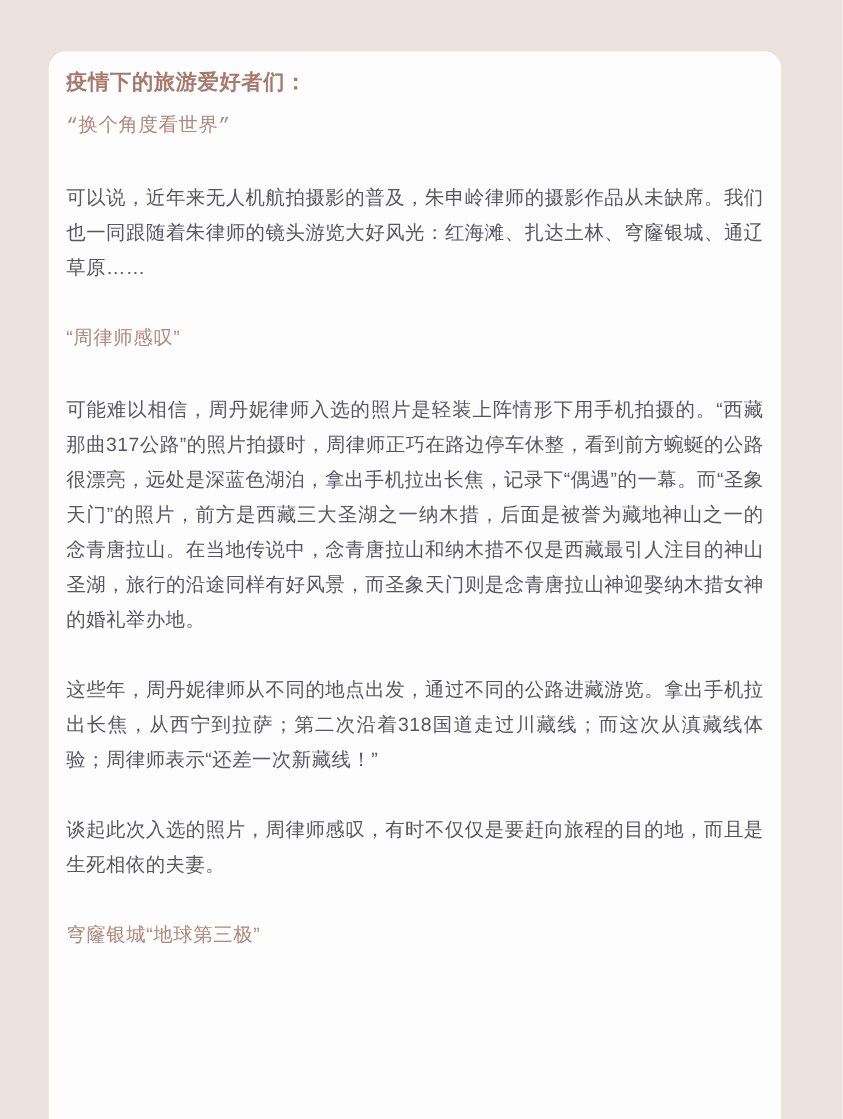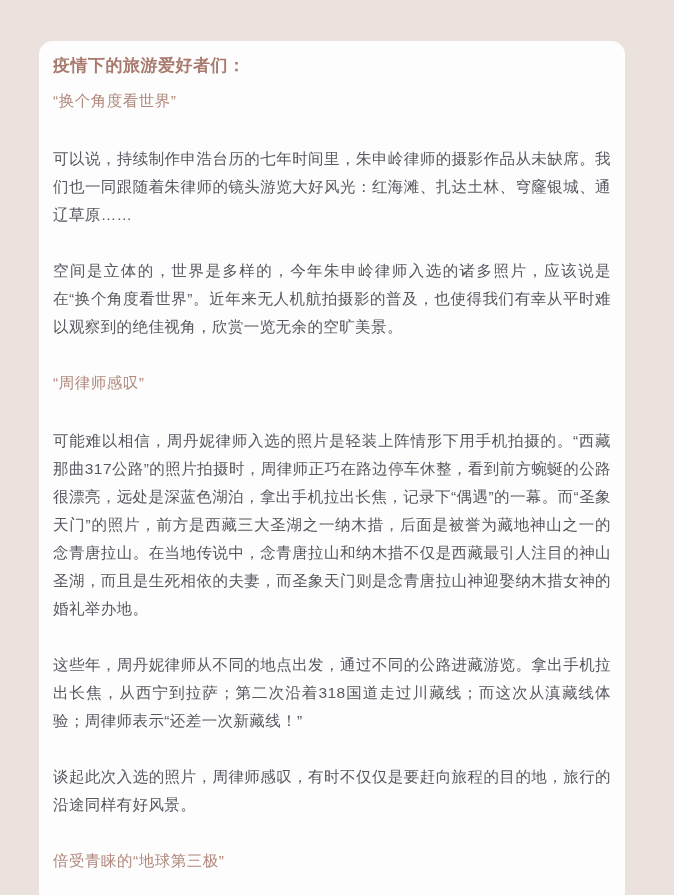--- a/index.html
+++ b/index.html
@@ -36,20 +36,21 @@
     margin: 28px 0 0 0;
   }
   .subtitle {
     color: #b0897c;
     font-size: 15.5px;
     line-height: 28px;
     letter-spacing: 0.5px;
   }
   .subtitle-first {
     margin-top: 7px;
+    font-family: Liberation Mono, monospace;
   }
   .para {
     color: #575761;
     font-size: 15.5px;
     line-height: 28px;
     letter-spacing: 0.4px;
     text-align: justify;
     text-justify: inter-ideograph;
   }
   .para-after-head {
@@ -61,28 +62,27 @@
 
 <div class="page">
   <div class="card">
 
     <h1 class="title">
       <span>疫情下的旅游爱好者们：</span><br>
     </h1>
 
     <div class="block subtitle subtitle-first">“换个角度看世界”</div>
 
-    <p class="block para para-after-head">可以说，持续制作申浩台历的七年时间里，朱申岭律师的摄影作品从未缺席。我们也一同跟随着朱律师的镜头游览大好风光：红海滩、扎达土林、穹窿银城、通辽草原……</p>
+    <p class="block para para-after-head">可以说，近年来无人机航拍摄影的普及，朱申岭律师的摄影作品从未缺席。我们也一同跟随着朱律师的镜头游览大好风光：红海滩、扎达土林、穹窿银城、通辽草原……</p>
 
-    <p class="block para">空间是立体的，世界是多样的，今年朱申岭律师入选的诸多照片，应该说是在“换个角度看世界”。近年来无人机航拍摄影的普及，也使得我们有幸从平时难以观察到的绝佳视角，欣赏一览无余的空旷美景。</p>
 
     <div class="block subtitle">“周律师感叹”</div>
 
-    <p class="block para para-after-head">可能难以相信，周丹妮律师入选的照片是轻装上阵情形下用手机拍摄的。“西藏那曲317公路”的照片拍摄时，周律师正巧在路边停车休整，看到前方蜿蜒的公路很漂亮，远处是深蓝色湖泊，拿出手机拉出长焦，记录下“偶遇”的一幕。而“圣象天门”的照片，前方是西藏三大圣湖之一纳木措，后面是被誉为藏地神山之一的念青唐拉山。在当地传说中，念青唐拉山和纳木措不仅是西藏最引人注目的神山圣湖，而且是生死相依的夫妻，而圣象天门则是念青唐拉山神迎娶纳木措女神的婚礼举办地。</p>
+    <p class="block para para-after-head">可能难以相信，周丹妮律师入选的照片是轻装上阵情形下用手机拍摄的。“西藏那曲317公路”的照片拍摄时，周律师正巧在路边停车休整，看到前方蜿蜒的公路很漂亮，远处是深蓝色湖泊，拿出手机拉出长焦，记录下“偶遇”的一幕。而“圣象天门”的照片，前方是西藏三大圣湖之一纳木措，后面是被誉为藏地神山之一的念青唐拉山。在当地传说中，念青唐拉山和纳木措不仅是西藏最引人注目的神山圣湖，旅行的沿途同样有好风景，而圣象天门则是念青唐拉山神迎娶纳木措女神的婚礼举办地。</p>
 
     <p class="block para">这些年，周丹妮律师从不同的地点出发，通过不同的公路进藏游览。拿出手机拉出长焦，从西宁到拉萨；第二次沿着318国道走过川藏线；而这次从滇藏线体验；周律师表示“还差一次新藏线！”</p>
 
-    <p class="block para">谈起此次入选的照片，周律师感叹，有时不仅仅是要赶向旅程的目的地，旅行的沿途同样有好风景。</p>
+    <p class="block para">谈起此次入选的照片，周律师感叹，有时不仅仅是要赶向旅程的目的地，而且是生死相依的夫妻。</p>
 
-    <div class="block subtitle">倍受青睐的“地球第三极”</div>
+    <div class="block subtitle">穹窿银城“地球第三极”</div>
 
   </div>
 </div>
 
 </body></html>

